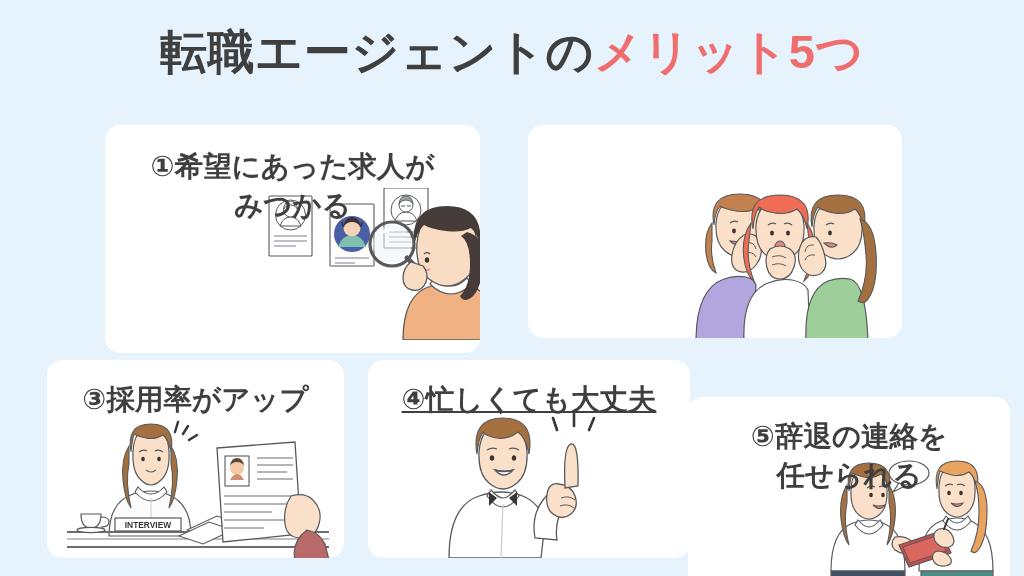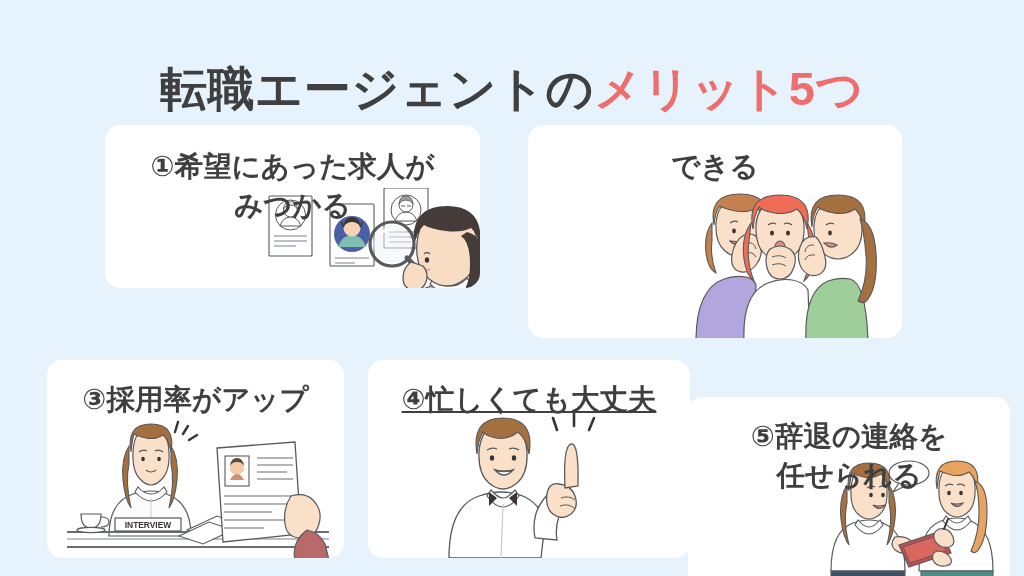--- a/index.html
+++ b/index.html
@@ -27,21 +27,20 @@
     left: 0;
     top: 24px;
     width: 1024px;
     text-align: center;
     font-size: 47px;
     font-weight: 800;
     letter-spacing: 0.5px;
     color: #3f3f3f;
     white-space: nowrap;
     line-height: 1.2;
-    margin-top: 37px;
   }
   .title .accent { color: #ef6d6d; }
 
   
   .card {
     position: absolute;
     background: #ffffff;
     border-radius: 15px;
     overflow: hidden;
   }
@@ -54,21 +53,21 @@
     font-weight: 700;
     color: #3f3f3f;
     line-height: 1.38;
     letter-spacing: 0px;
     z-index: 4;
     padding: 0 6px;
     box-sizing: border-box;
   }
 
   
-  #card1 { left: 105px; top: 125px; width: 375px; height: 163px; }
+  #card1 { left: 105px; top: 125px; width: 375px; height: 228px; }
   #card1 .card-title { top: 22px; }
   #card2 { left: 528px; top: 125px; width: 374px; height: 213px; }
   #card2 .card-title { top: 22px; }
 
   
   #card3 { left: 47px; top: 360px; width: 297px; height: 198px; text-decoration: underline; }
   #card3 .card-title { top: 20px; }
   #card4 { left: 368px; top: 360px; width: 322px; height: 198px; }
   #card4 .card-title { top: 20px; text-decoration: underline; }
   #card5 { left: 688px; top: 360px; width: 322px; height: 198px; margin-top: 37px; }
@@ -148,21 +147,20 @@
       <circle cx="125" cy="56" r="19" fill="#eef4f8" opacity="0.55"></circle>
       <path d="M113 46 q7 -6 14 -4" stroke="#ffffff" stroke-width="3" fill="none"></path>
       <path d="M140 70 l12 12" stroke="#58595b" stroke-width="5" stroke-linecap="round"></path>
 
       <path d="M144 74 q-8 6 -8 16 q0 10 9 12 q10 2 14 -8 q3 -9 -3 -16 z" fill="#f8dcc3" stroke="#58595b" stroke-width="1.3"></path>
     </svg>
   </div>
 
   <div class="card" id="card2">
     <div class="card-title">
-      <div>できる</div>
     </div>
 
     <svg class="art" id="art2" viewBox="0 0 190 148">
 
       <path d="M8 148 q0 -52 28 -62 q10 -4 22 -2 q8 2 10 8 l-4 56 z" fill="#b3a6de" stroke="#58595b" stroke-width="1.2"></path>
       <path d="M28 30 q2 -24 24 -24 q22 0 24 24 q1 20 -9 28 q-7 6 -15 6 q-8 0 -15 -6 q-10 -8 -9 -28z" fill="#fae0c9" stroke="#58595b" stroke-width="1.2"></path>
       <path d="M26 32 q-6 -31 26 -31 q32 0 26 31 q-3 -12 -9 -17 q-9 5 -21 3 q-11 -2 -16 -5 q-5 6 -6 19z" fill="#c2814f" stroke="#58595b" stroke-width="1.1"></path>
       <path d="M24 30 q-8 10 -6 30 q2 16 10 20 q-6 -16 -4 -32 z" fill="#c2814f" stroke="#58595b" stroke-width="1.1"></path>
       <ellipse cx="46" cy="38" rx="1.9" ry="2.4" fill="#3b3434"></ellipse>
       <path d="M42 30 q4 -3 8 -1" stroke="#58595b" stroke-width="1.3" fill="none"></path>

